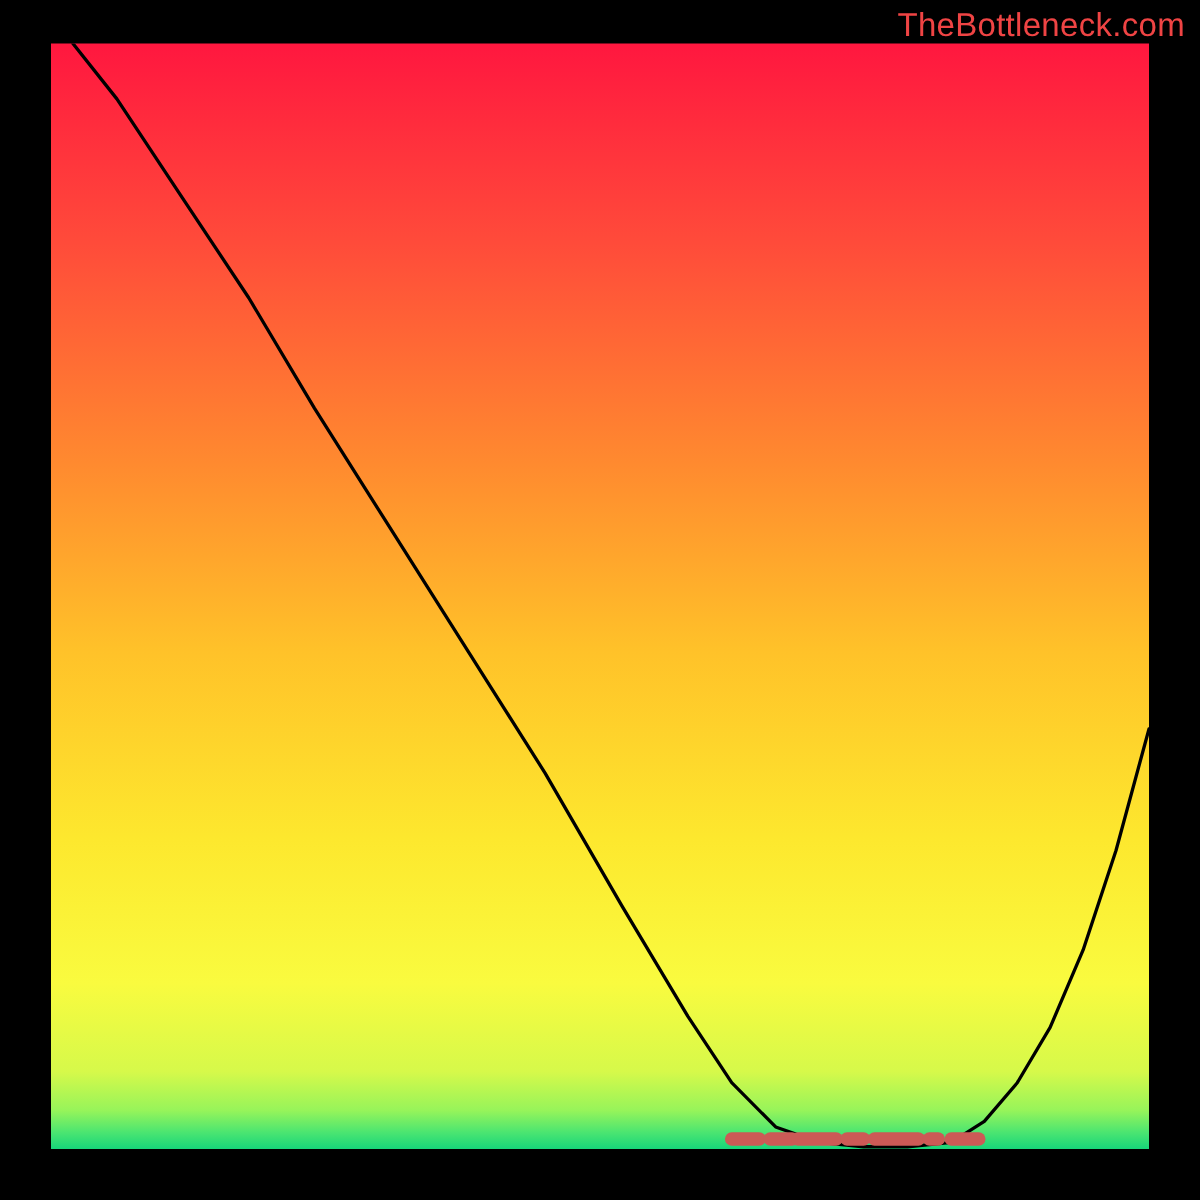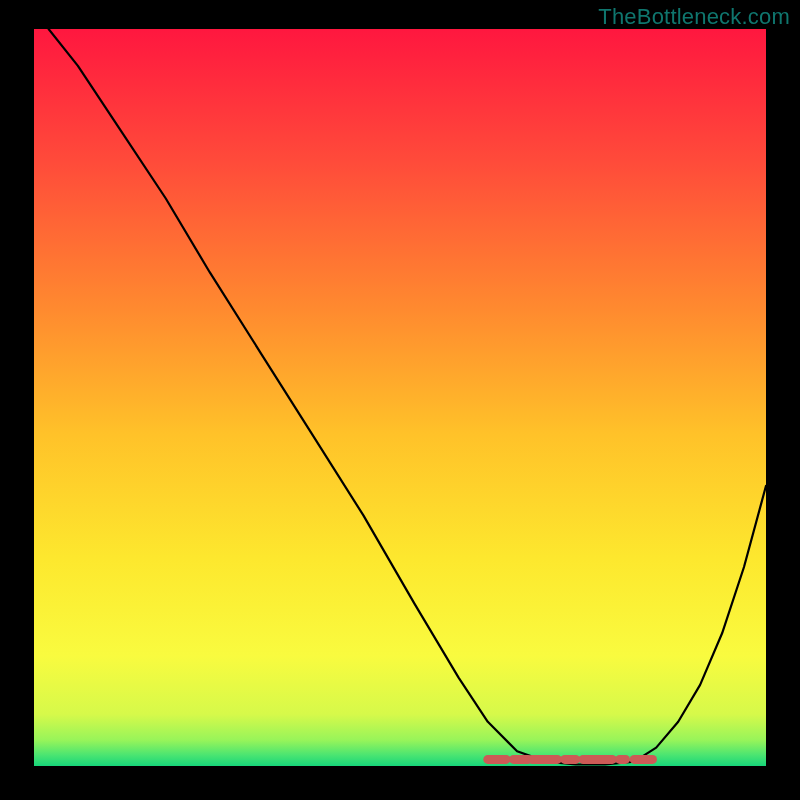--- a/index.html
+++ b/index.html
@@ -13,21 +13,21 @@
   .stage {
     position: relative;
     width: 800px;
     height: 800px;
     background: #000;
   }
   .watermark {
     position: absolute;
     top: 4px;
     right: 10px;
-    color: #0f766e;
+    color: #ef4444;
     font-family: Arial, Helvetica, sans-serif;
     font-size: 22px;
     letter-spacing: 0.2px;
   }
   svg { display: block; }
 </style>
 </head>
 <body>
 
 <div class="stage">

